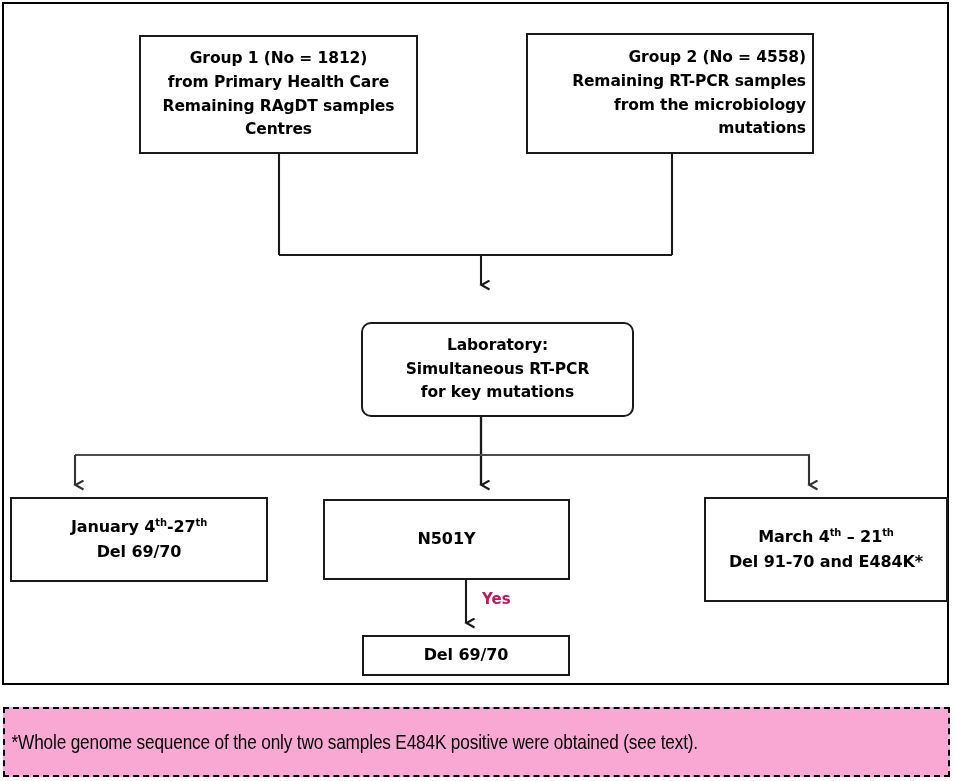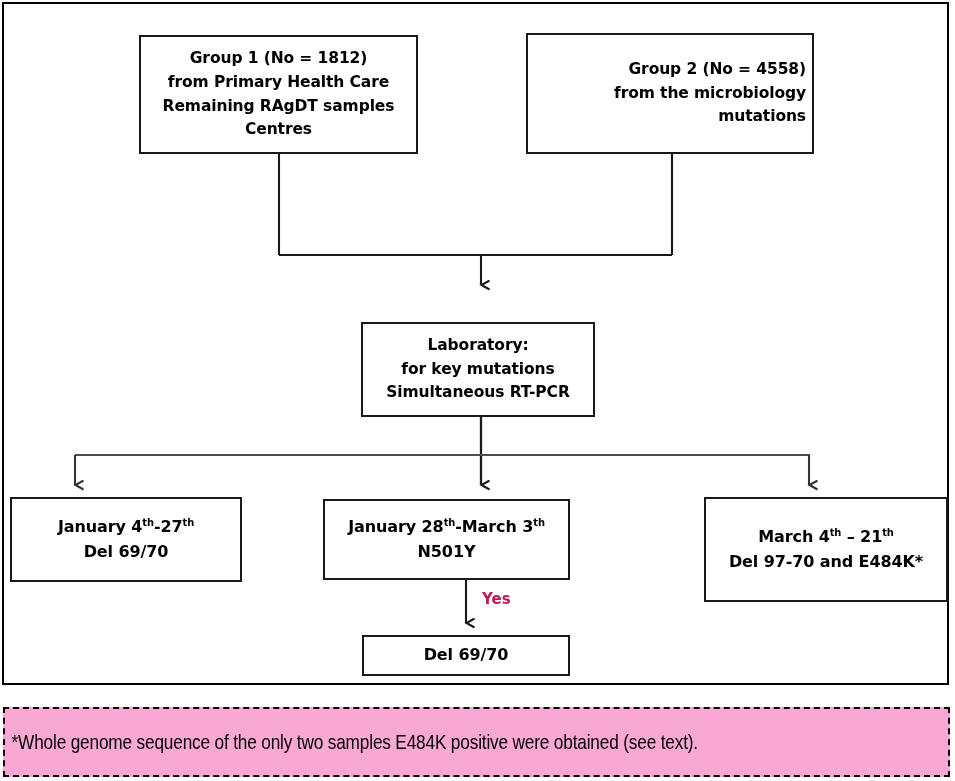--- a/index.html
+++ b/index.html
@@ -59,22 +59,22 @@
     font-size: 15.5px;
     font-weight: bold;
     letter-spacing: -0.1px;
     padding: 16px 6px;
   }
   .node .ln { display: block; white-space: nowrap; }
 
   
   #node-group1     { left: 135px; top: 31px;  width: 279px; height: 119px; }
   #node-group2     { left: 522px; top: 29px;  width: 288px; height: 121px; align-items: flex-end; }
-  #node-laboratory { left: 357px; top: 318px; width: 234px; height: 95px;  }
-  #node-period1    { left: 6px;   top: 493px; width: 232px; height: 85px;  }
+  #node-laboratory { left: 357px; top: 318px; width: 273px; height: 95px; border-radius: 10px;  }
+  #node-period1    { left: 6px;   top: 493px; width: 258px; height: 85px;  }
   #node-period2    { left: 319px; top: 495px; width: 247px; height: 81px;  }
   #node-period3    { left: 700px; top: 493px; width: 244px; height: 105px; }
   #node-result     { left: 358px; top: 631px; width: 208px; height: 41px;  }
 
   #node-group1, #node-group2 { font-size: 15.5px; }
   #node-laboratory { font-size: 15.5px; }
   #node-period1, #node-period2, #node-period3 { font-size: 16px; }
   #node-result { font-size: 16px; }
 
   sup.ord {
@@ -163,43 +163,43 @@
 
     <div class="node" id="node-group1">
       <span class="ln">Group 1 (No = 1812)</span>
       <span class="ln">from Primary Health Care</span>
       <span class="ln">Remaining RAgDT samples</span>
       <span class="ln">Centres</span>
     </div>
 
     <div class="node" id="node-group2">
       <span class="ln">Group 2 (No = 4558)</span>
+      <span class="ln">Remaining RT-PCR samples</span>
       <span class="ln">from the microbiology</span>
       <span class="ln">mutations</span>
     </div>
 
     <div class="node" id="node-laboratory">
       <span class="ln">Laboratory:</span>
+      <span class="ln">Simultaneous  RT-PCR</span>
       <span class="ln">for key mutations</span>
-      <span class="ln">Simultaneous  RT-PCR</span>
     </div>
 
     <div class="node" id="node-period1">
       <span class="ln"><span>January 4</span><sup class="ord">th</sup><span>-27</span><sup class="ord">th</sup></span>
       <span class="ln">Del 69/70</span>
     </div>
 
     <div class="node" id="node-period2">
-      <span class="ln"><span>January 28</span><sup class="ord">th</sup><span>-March 3</span><sup class="ord">th</sup></span>
       <span class="ln">N501Y</span>
     </div>
 
     <div class="node" id="node-period3">
       <span class="ln"><span>March 4</span><sup class="ord">th</sup><span> – 21</span><sup class="ord">th</sup></span>
-      <span class="ln">Del 97-70 and E484K*</span>
+      <span class="ln">Del 91-70 and E484K*</span>
     </div>
 
     <div class="node" id="node-result">
       <span class="ln">Del 69/70</span>
     </div>
 
     <div class="edge-label" id="label-yes">Yes</div>
 
   </div>
 

